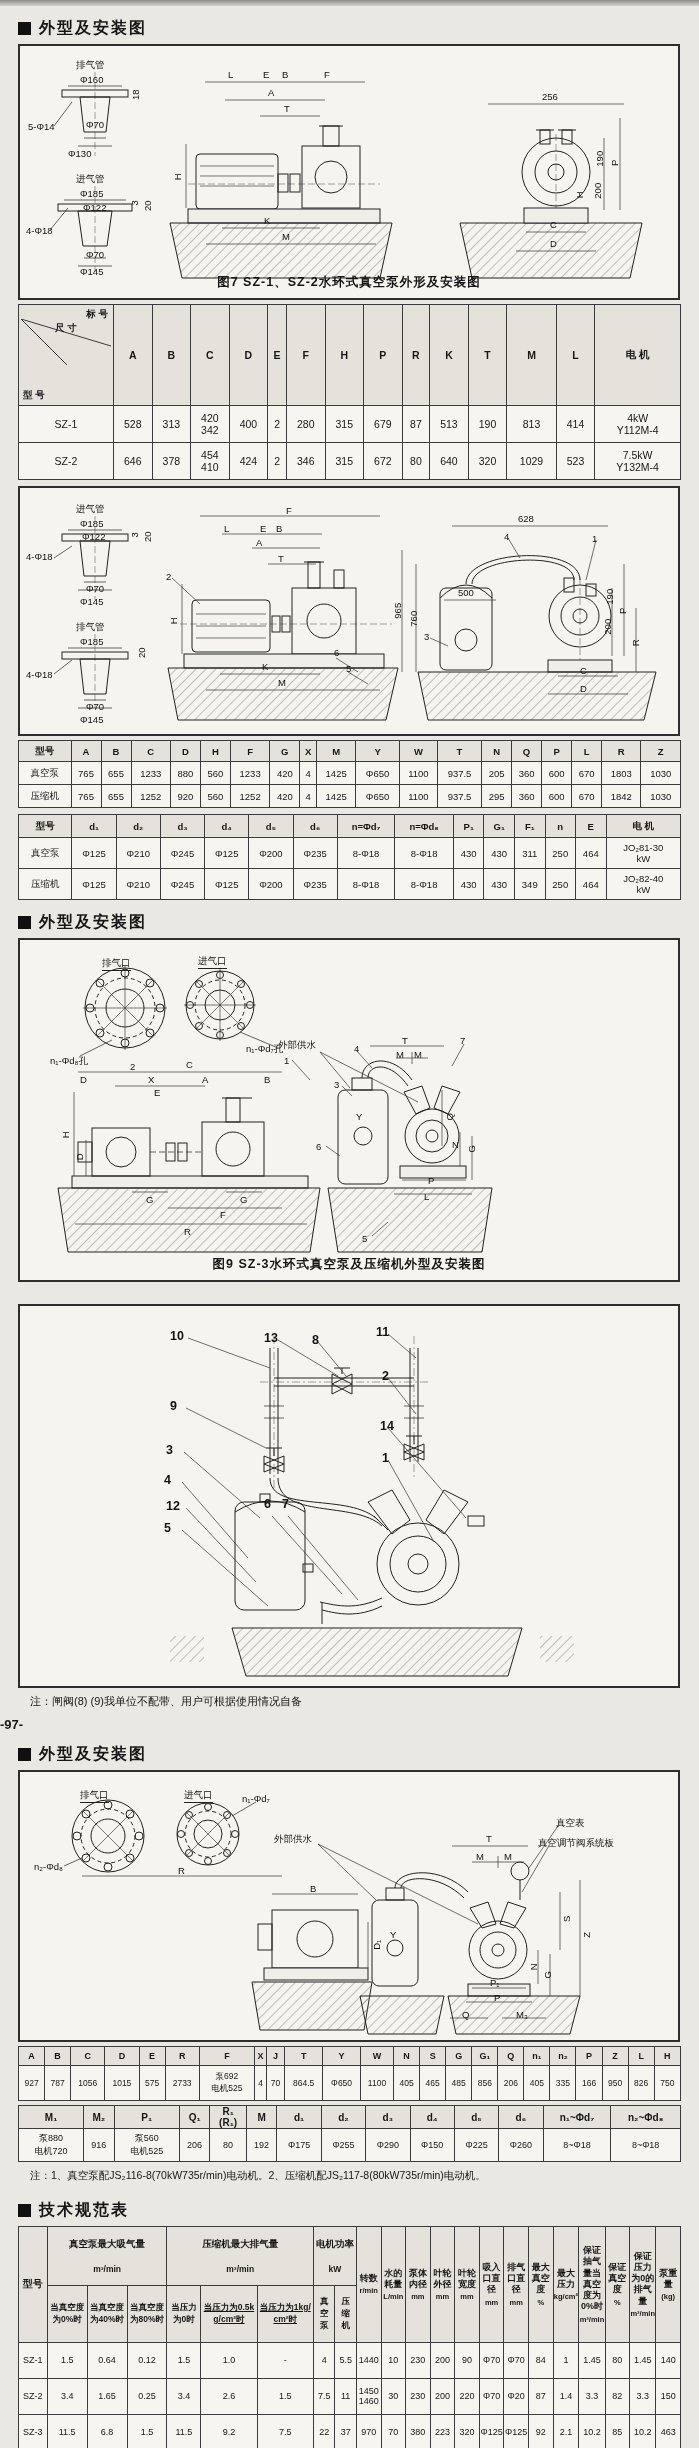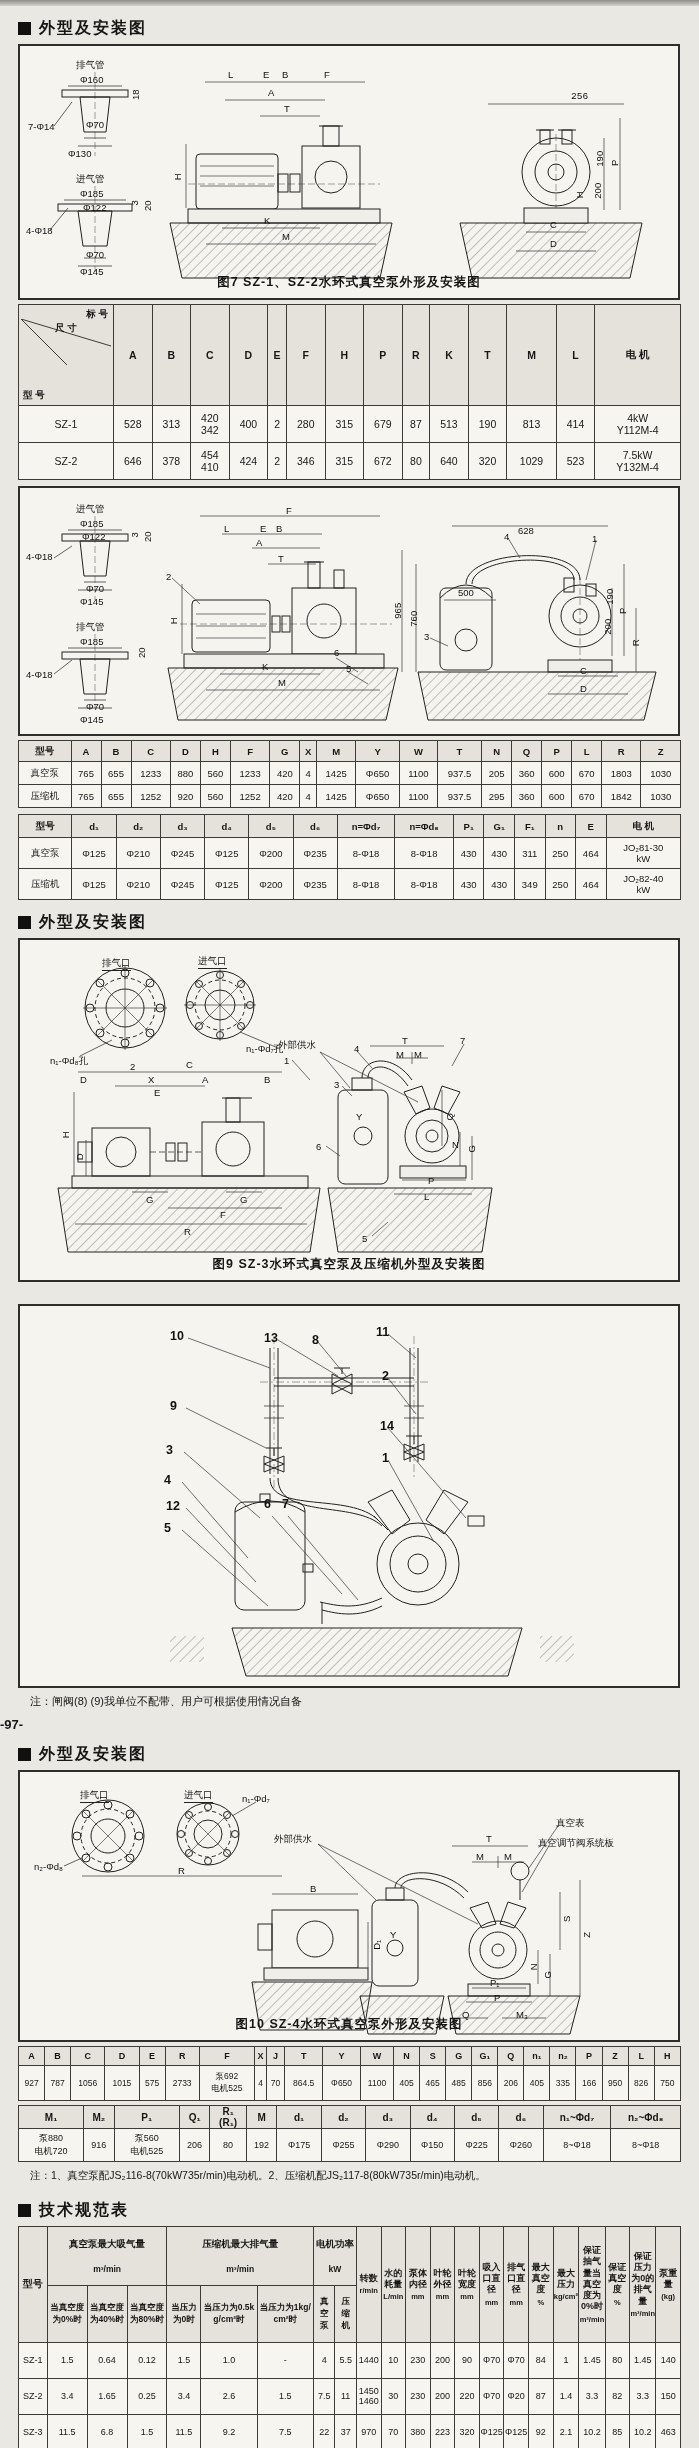--- a/index.html
+++ b/index.html
@@ -34,21 +34,21 @@
   #t2b td{height:30px;font-size:9.5px;padding:0;}
   #t3a th{height:18px;font-size:9px;padding:0;}
   #t3a td{height:34px;font-size:8.5px;padding:0;}
   #t3b th{height:22px;font-size:10px;padding:0;}
   #t3b td{height:32px;font-size:9px;padding:0;}
   #spec th,#spec td{padding:0;}
   #spec .model{width:27px;font-size:10px;}
   #spec .grp{height:42px;font-size:9.5px;}
   #spec .grp .gunit{font-size:8.5px;margin-top:2px;}
   #spec .sub{height:56px;font-size:8.5px;word-break:break-all;padding:0 2px;font-weight:bold;}
-  #spec .w34{width:34px;} #spec .w30{width:28px;} #spec .w52{width:50px;} #spec .w17{width:16px;}
+  #spec .w34{width:34px;} #spec .w30{width:28px;} #spec .w52{width:50px;text-decoration:underline;} #spec .w17{width:16px;}
   #spec .vcol{width:23px;vertical-align:middle;}
   #spec .vh{word-break:break-all;line-height:1.25;font-size:9px;padding:0 1px;}
   #spec .unit{font-size:7.5px;margin-top:2px;}
   #spec tbody td{height:35px;font-size:9px;}
   .note{margin:6px 0 0 30px;font-size:11px;}
   .pagenum{margin:8px 18px 0 0;font-weight:bold;font-size:13px;}
   .notes .note-line{font-size:10.5px;line-height:1.5;margin-left:30px;}
   .gap4{height:4px;} .gap6{height:6px;}
 </style>
 </head>
@@ -102,41 +102,41 @@
           <rect x="542" y="84" width="10" height="14"></rect>
         <path d="M516 84 H534 M538 84 H556"></path>
       </g>
       <path d="M185 36 H345 M205 54 H305 M240 70 H300 M166 98 V162 M202 182 H300 M186 198 H356 M468 58 H604 M584 92 V164 M600 72 V164 M506 186 H566 M496 205 H576" stroke-width="0.7" stroke="#333"></path>
     </g>
   </svg>
   <div class="caption">图7 SZ-1、SZ-2水环式真空泵外形及安装图</div>
 <span class="fig-label" style="left: 56px; top: 14px;">排气管</span>
     <span class="fig-label" style="left: 60px; top: 29px;">Φ160</span>
     <span class="fig-label" style="left: 110px; top: 44px; transform: rotate(-90deg);">18</span>
-    <span class="fig-label" style="left: 8px; top: 76px;">7-Φ14</span>
+    <span class="fig-label" style="left: 8px; top: 76px;">5-Φ14</span>
     <span class="fig-label" style="left: 66px; top: 74px;">Φ70</span>
     <span class="fig-label" style="left: 48px; top: 103px;">Φ130</span>
     <span class="fig-label" style="left: 56px; top: 128px;">进气管</span>
     <span class="fig-label" style="left: 60px; top: 143px;">Φ185</span>
     <span class="fig-label" style="left: 63px; top: 157px;">Φ122</span>
     <span class="fig-label" style="left: 112px; top: 152px; transform: rotate(-90deg);">3</span>
     <span class="fig-label" style="left: 122px; top: 155px; transform: rotate(-90deg);">20</span>
     <span class="fig-label" style="left: 6px; top: 180px;">4-Φ18</span>
     <span class="fig-label" style="left: 66px; top: 204px;">Φ70</span>
     <span class="fig-label" style="left: 60px; top: 221px;">Φ145</span>
     <span class="fig-label" style="left: 208px; top: 24px;">L</span>
     <span class="fig-label" style="left: 243px; top: 24px;">E</span>
     <span class="fig-label" style="left: 262px; top: 24px;">B</span>
     <span class="fig-label" style="left: 304px; top: 24px;">F</span>
     <span class="fig-label" style="left: 248px; top: 42px;">A</span>
     <span class="fig-label" style="left: 264px; top: 58px;">T</span>
     <span class="fig-label" style="left: 154px; top: 126px; transform: rotate(-90deg);">H</span>
     <span class="fig-label" style="left: 244px; top: 170px;">K</span>
     <span class="fig-label" style="left: 262px; top: 186px;">M</span>
-    <span class="fig-label" style="left: 551px; top: 46px; font-family: Liberation Mono, monospace;">256</span>
+    <span class="fig-label" style="left: 522px; top: 46px;">256</span>
     <span class="fig-label" style="left: 572px; top: 108px; transform: rotate(-90deg);">190</span>
     <span class="fig-label" style="left: 570px; top: 140px; transform: rotate(-90deg);">200</span>
     <span class="fig-label" style="left: 592px; top: 112px; transform: rotate(-90deg);">P</span>
     <span class="fig-label" style="left: 556px; top: 144px; transform: rotate(-90deg);">H</span>
     <span class="fig-label" style="left: 530px; top: 174px;">C</span>
     <span class="fig-label" style="left: 530px; top: 193px;">D</span>
   </div>
 
 <div class="gap4"></div>
 
@@ -279,21 +279,21 @@
     <span class="fig-label" style="left: 240px; top: 36px;">E</span>
     <span class="fig-label" style="left: 256px; top: 36px;">B</span>
     <span class="fig-label" style="left: 236px; top: 50px;">A</span>
     <span class="fig-label" style="left: 258px; top: 66px;">T</span>
     <span class="fig-label" style="left: 146px; top: 84px;">2</span>
     <span class="fig-label" style="left: 150px; top: 128px; transform: rotate(-90deg);">H</span>
     <span class="fig-label" style="left: 242px; top: 174px;">K</span>
     <span class="fig-label" style="left: 258px; top: 190px;">M</span>
     <span class="fig-label" style="left: 314px; top: 160px;">6</span>
     <span class="fig-label" style="left: 326px; top: 176px;">5</span>
-    <span class="fig-label" style="left: 498px; top: 38px;">628</span>
+    <span class="fig-label" style="left: 498px; top: 26px;">628</span>
     <span class="fig-label" style="left: 484px; top: 44px;">4</span>
     <span class="fig-label" style="left: 572px; top: 46px;">1</span>
     <span class="fig-label" style="left: 370px; top: 118px; transform: rotate(-90deg);">965</span>
     <span class="fig-label" style="left: 386px; top: 126px; transform: rotate(-90deg);">760</span>
     <span class="fig-label" style="left: 438px; top: 100px;">500</span>
     <span class="fig-label" style="left: 404px; top: 144px;">3</span>
     <span class="fig-label" style="left: 582px; top: 104px; transform: rotate(-90deg);">190</span>
     <span class="fig-label" style="left: 580px; top: 134px; transform: rotate(-90deg);">200</span>
     <span class="fig-label" style="left: 600px; top: 118px; transform: rotate(-90deg);">P</span>
     <span class="fig-label" style="left: 612px; top: 150px; transform: rotate(-90deg);">R</span>
@@ -658,21 +658,20 @@
         <path d="M500 128 V108"></path>
           <circle cx="500" cy="99" r="9"></circle>
         <rect x="448" y="212" width="62" height="12" fill="#efeee9"></rect>
         <path d="M340 224 L424 224 L416 262 L348 262 Z" fill="url(#h10)"></path>
         <path d="M428 224 L560 224 L550 262 L436 262 Z" fill="url(#h10)"></path>
       </g>
       <path d="M62 104 H262 M252 122 H338 M348 150 V196 M432 74 H508 M452 90 H504 M478 84 V96 M540 120 V178 M560 108 V224 M518 178 V212 M530 182 V224 M452 216 H506 M446 230 H512 M430 246 H468 M482 246 H526" stroke-width="0.7" stroke="#333"></path>
       <path d="M298 72 L356 128 M298 72 L458 152 M538 54 L509 96 M530 72 L502 120" stroke-width="0.7" stroke="#333"></path>
     </g>
   </svg>
-  <div class="caption">图10 SZ-4水环式真空泵外形及安装图</div>
 <span class="fig-label u" style="left: 60px; top: 18px;">排气口</span>
     <span class="fig-label u" style="left: 164px; top: 18px;">进气口</span>
     <span class="fig-label" style="left: 222px; top: 22px;">n₁-Φd₇</span>
     <span class="fig-label" style="left: 14px; top: 90px;">n₂-Φd₈</span>
     <span class="fig-label" style="left: 158px; top: 94px;">R</span>
     <span class="fig-label" style="left: 290px; top: 112px;">B</span>
     <span class="fig-label" style="left: 352px; top: 168px; transform: rotate(-90deg);">D₁</span>
     <span class="fig-label" style="left: 254px; top: 62px;">外部供水</span>
     <span class="fig-label" style="left: 466px; top: 62px;">T</span>
     <span class="fig-label" style="left: 456px; top: 80px;">M</span>

